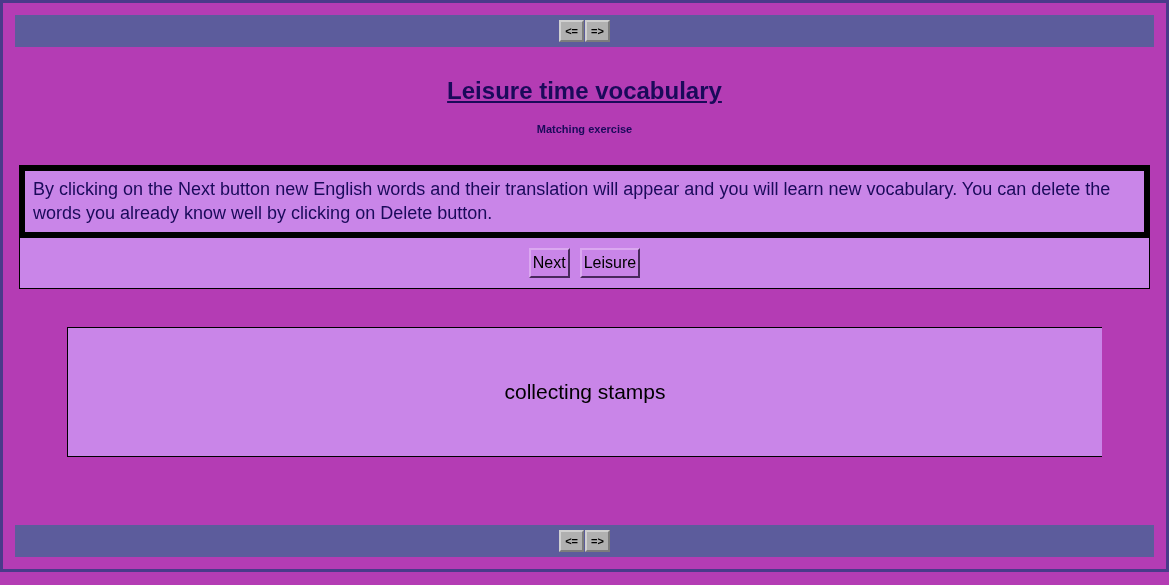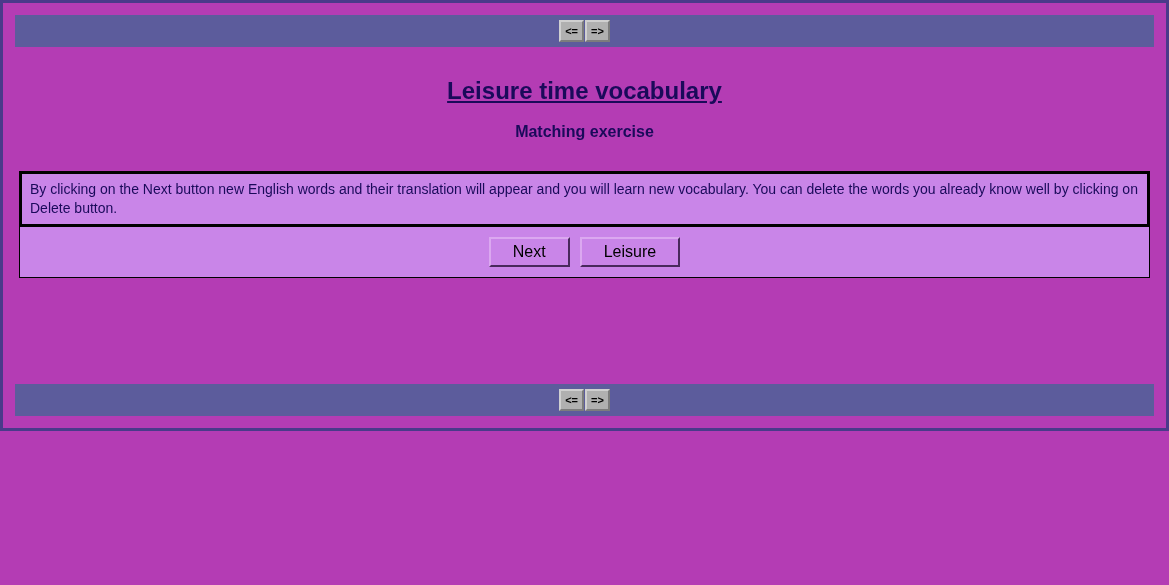--- a/index.html
+++ b/index.html
@@ -40,51 +40,51 @@
       color: #1a0a5a;
       font-size: 24px;
       font-weight: bold;
       margin-top: 30px;
       margin-bottom: 18px;
       text-decoration: underline;
     }
     .subtitle {
       text-align: center;
       color: #1a0a5a;
-      font-size: 16px;
+      font-size: 11px;
       font-weight: bold;
       margin-bottom: 30px;
     }
     .instructions-box {
       background-color: #c985e8;
-      border: 3px solid #000000;
+      border: 6px solid #000000;
       margin: 0 12px;
       padding: 6px 8px;
       color: #1a0a5a;
-      font-size: 14px;
+      font-size: 18px;
       line-height: 1.35;
     }
     .controls-box {
       background-color: #c985e8;
       border: 1px solid #000;
       border-top: none;
       margin: 0 12px;
       padding: 10px 0;
       display: flex;
       justify-content: center;
       gap: 10px;
     }
     .action-btn {
       background-color: #c985e8;
       border: 2px outset #dba8f0;
       border-right-color: #8a4fb0;
       border-bottom-color: #8a4fb0;
       color: #000;
       font-size: 16px;
-      padding: 4px 22px;
+      padding: 4px 2px;
       cursor: pointer;
       font-family: Arial, sans-serif;
     }
     .cards-container {
       display: flex;
       margin: 38px 60px 50px 60px;
     }
     .card {
       flex: 1;
       background-color: #c985e8;
@@ -119,20 +119,23 @@
 <div class="instructions-box">
   <span>By clicking on the Next button new English words and their translation will appear and you will learn new vocabulary. You can delete the words you already know well by clicking on Delete button.</span>
 </div>
 
 <div class="controls-box">
   <button class="action-btn">Next</button>
   <button class="action-btn">Leisure</button>
 </div>
 
 <div class="cards-container">
+  <div class="card">
+    <span>collecting stamps</span>
+  </div>
 </div>
 
 <div class="bottom-spacer"></div>
 
 <div class="navbar">
   <div class="nav-buttons">
     <button class="nav-btn">&lt;=</button>
     <button class="nav-btn">=&gt;</button>
   </div>
 </div>

